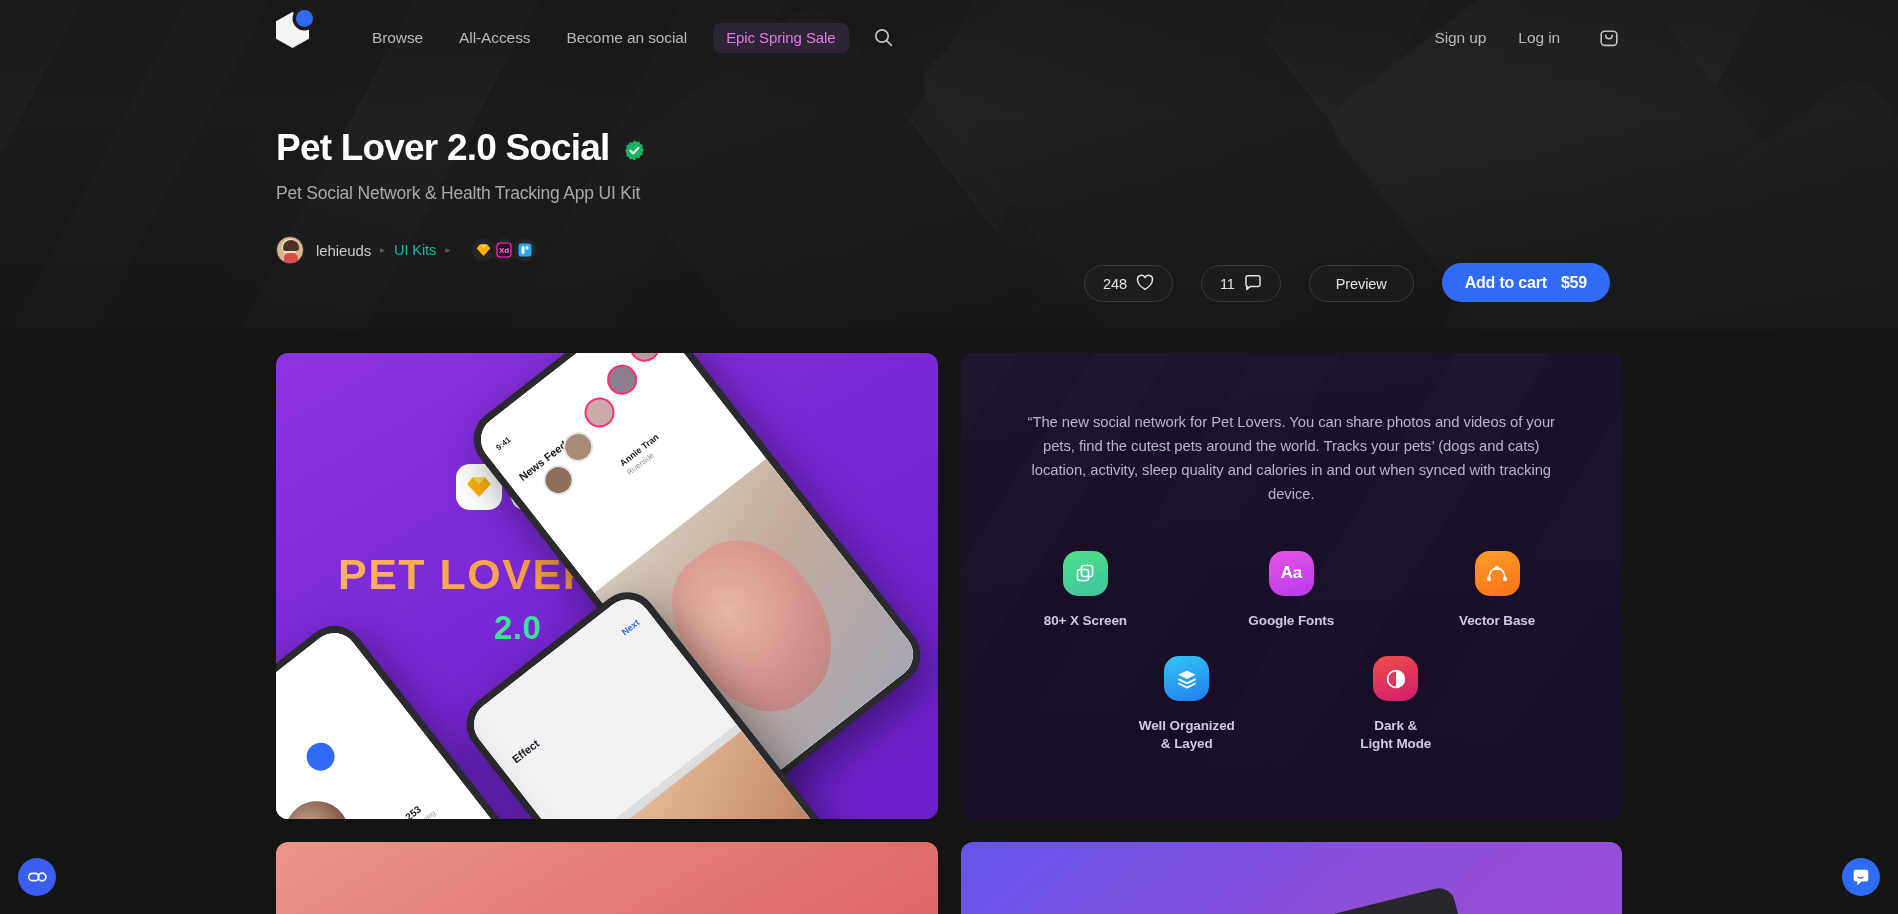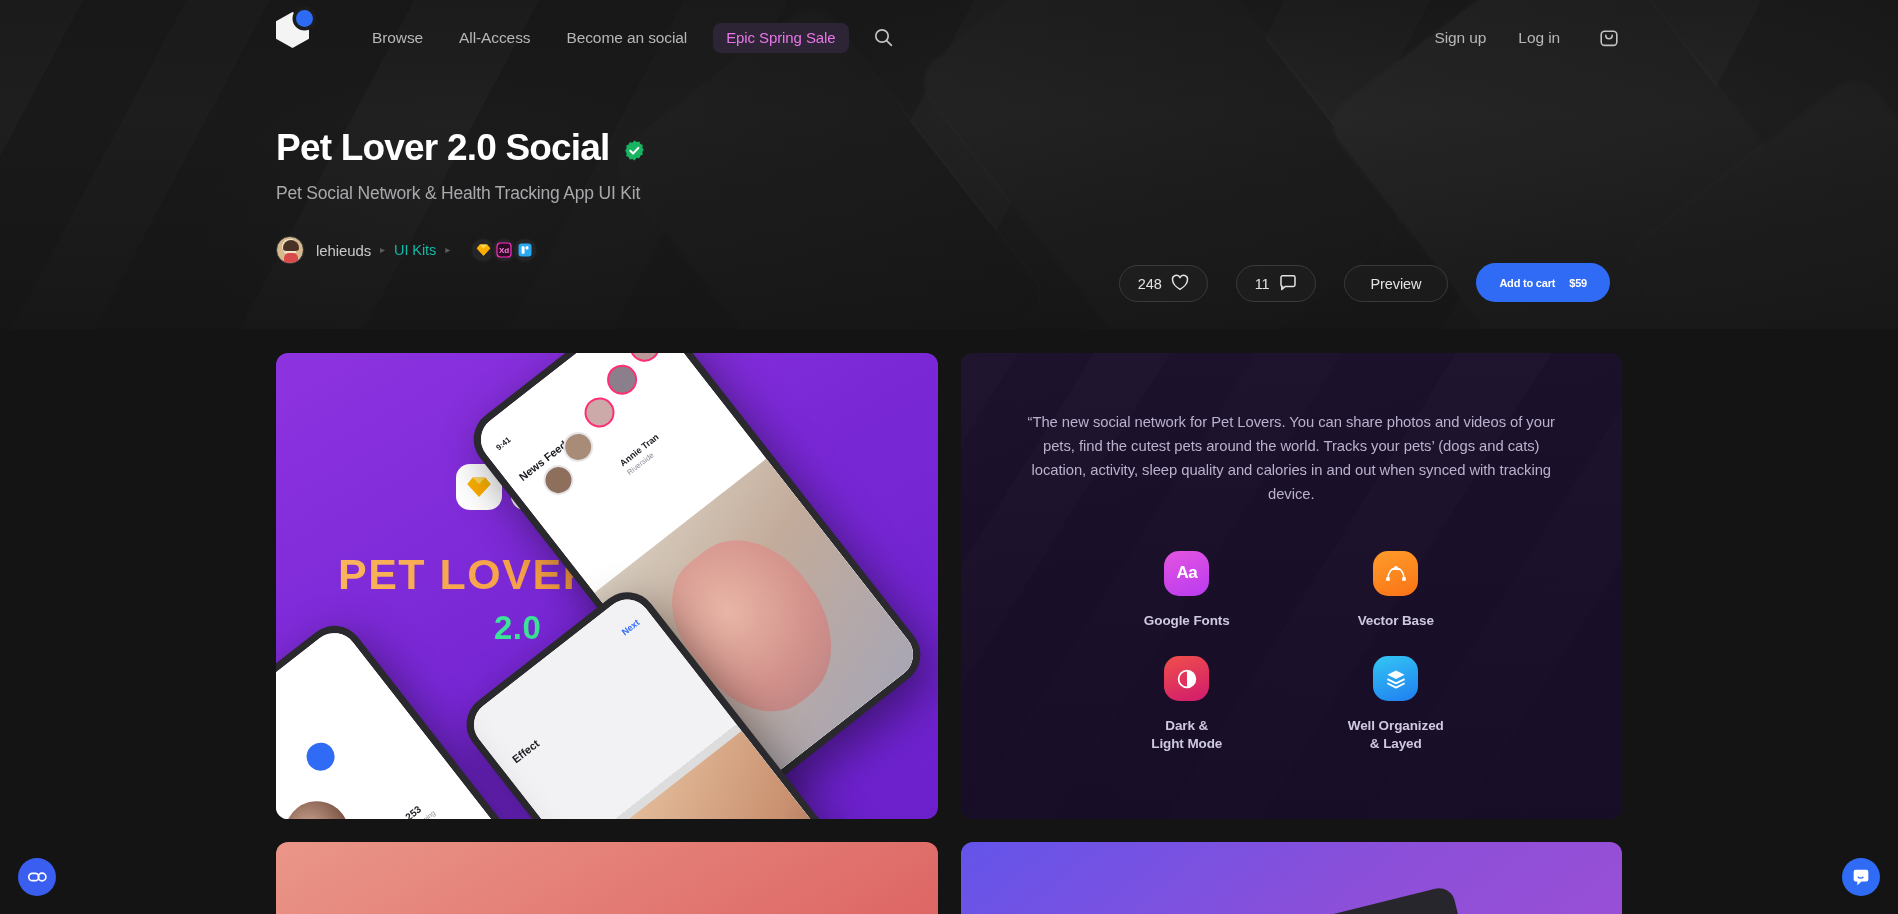--- a/index.html
+++ b/index.html
@@ -151,21 +151,21 @@
     height:37px; border-radius:19px;
     border:1px solid #3a3a3d; background:rgba(255,255,255,.02);
     display:flex; align-items:center; justify-content:center;
     padding:0 18px; gap:9px; cursor:pointer;
     color:#e2e2e4; font-size:14.5px; letter-spacing:-.1px;
   }
   .pill.preview{ padding:7px 26px; }
   .btn-cart{
     height:39px; border-radius:20px; background:#2f6bf4;
     display:flex; align-items:center; padding:0 23px; gap:14px;
-    color:#fff; font-size:11px; font-weight:700; letter-spacing:-.2px;
+    color:#fff; font-size:16px; font-weight:700; letter-spacing:-.2px;
     cursor:pointer; border:none;
     font-family:"Liberation Sans", sans-serif;
   }
 
   
   .body-wrap{
     position:relative; padding:0 276px;
     background:#141414;
   }
   .grid{
@@ -481,20 +481,29 @@
 
         </div>
       </div>
     </div>
 
     <div class="desc-card">
       <div class="desc-inner">
         <div class="desc-text">“The new social network for Pet Lovers. You can share photos and videos of your pets, find the cutest pets around the world. Tracks your pets’ (dogs and cats) location, activity, sleep quality and calories in and out when synced with tracking device.</div>
 
         <div class="feat-grid">
+          <div class="feat">
+            <div class="feat-ic ic-green">
+              <svg width="24" height="24" viewBox="0 0 24 24" fill="none">
+                <rect x="8.5" y="4.5" width="11" height="11" rx="2" stroke="#fff" stroke-width="1.6"></rect>
+                <rect x="4.5" y="8.5" width="11" height="11" rx="2" stroke="#fff" stroke-width="1.6" fill="none"></rect>
+              </svg>
+            </div>
+            <div class="feat-lbl">80+ X Screen</div>
+          </div>
           <div class="feat">
             <div class="feat-ic ic-magenta">
               <span class="ic-txt">Aa</span>
             </div>
             <div class="feat-lbl">Google Fonts</div>
           </div>
           <div class="feat">
             <div class="feat-ic ic-orange">
               <svg width="24" height="24" viewBox="0 0 24 24" fill="none">
                 <path d="M4 18c0-7.2 4-11 8-11s8 3.8 8 11" stroke="#fff" stroke-width="1.6"></path>
@@ -503,39 +512,39 @@
                 <circle cx="12" cy="7" r="2" fill="#fff"></circle>
                 <line x1="7" y1="8.4" x2="17" y2="8.4" stroke="#fff" stroke-width="1.2"></line>
               </svg>
             </div>
             <div class="feat-lbl">Vector Base</div>
           </div>
         </div>
 
         <div class="feat-grid row2">
           <div class="feat">
-            <div class="feat-ic ic-red">
-              <svg width="24" height="24" viewBox="0 0 24 24">
-                <circle cx="12" cy="12" r="8.4" stroke="#fff" stroke-width="1.7" fill="none"></circle>
-                <path d="M12 3.6a8.4 8.4 0 010 16.8z" fill="#fff"></path>
-              </svg>
-            </div>
-            <div class="feat-lbl" style="white-space:pre-line">Dark &amp;
-Light Mode</div>
-          </div>
-          <div class="feat">
             <div class="feat-ic ic-blue">
               <svg width="24" height="24" viewBox="0 0 24 24" fill="none">
                 <path d="M12 3.4l8.6 4.3-8.6 4.3-8.6-4.3z" fill="#fff"></path>
                 <path d="M3.4 12.1l8.6 4.3 8.6-4.3" stroke="#fff" stroke-width="1.8" stroke-linejoin="round"></path>
                 <path d="M3.4 16.3l8.6 4.3 8.6-4.3" stroke="#fff" stroke-width="1.8" stroke-linejoin="round"></path>
               </svg>
             </div>
             <div class="feat-lbl" style="white-space:pre-line">Well Organized
 &amp; Layed</div>
+          </div>
+          <div class="feat">
+            <div class="feat-ic ic-red">
+              <svg width="24" height="24" viewBox="0 0 24 24">
+                <circle cx="12" cy="12" r="8.4" stroke="#fff" stroke-width="1.7" fill="none"></circle>
+                <path d="M12 3.6a8.4 8.4 0 010 16.8z" fill="#fff"></path>
+              </svg>
+            </div>
+            <div class="feat-lbl" style="white-space:pre-line">Dark &amp;
+Light Mode</div>
           </div>
         </div>
       </div>
     </div>
   </div>
 
   <div class="grid bottom">
     <div class="bot-card bot-a"></div>
     <div class="bot-card bot-b"></div>
   </div>

